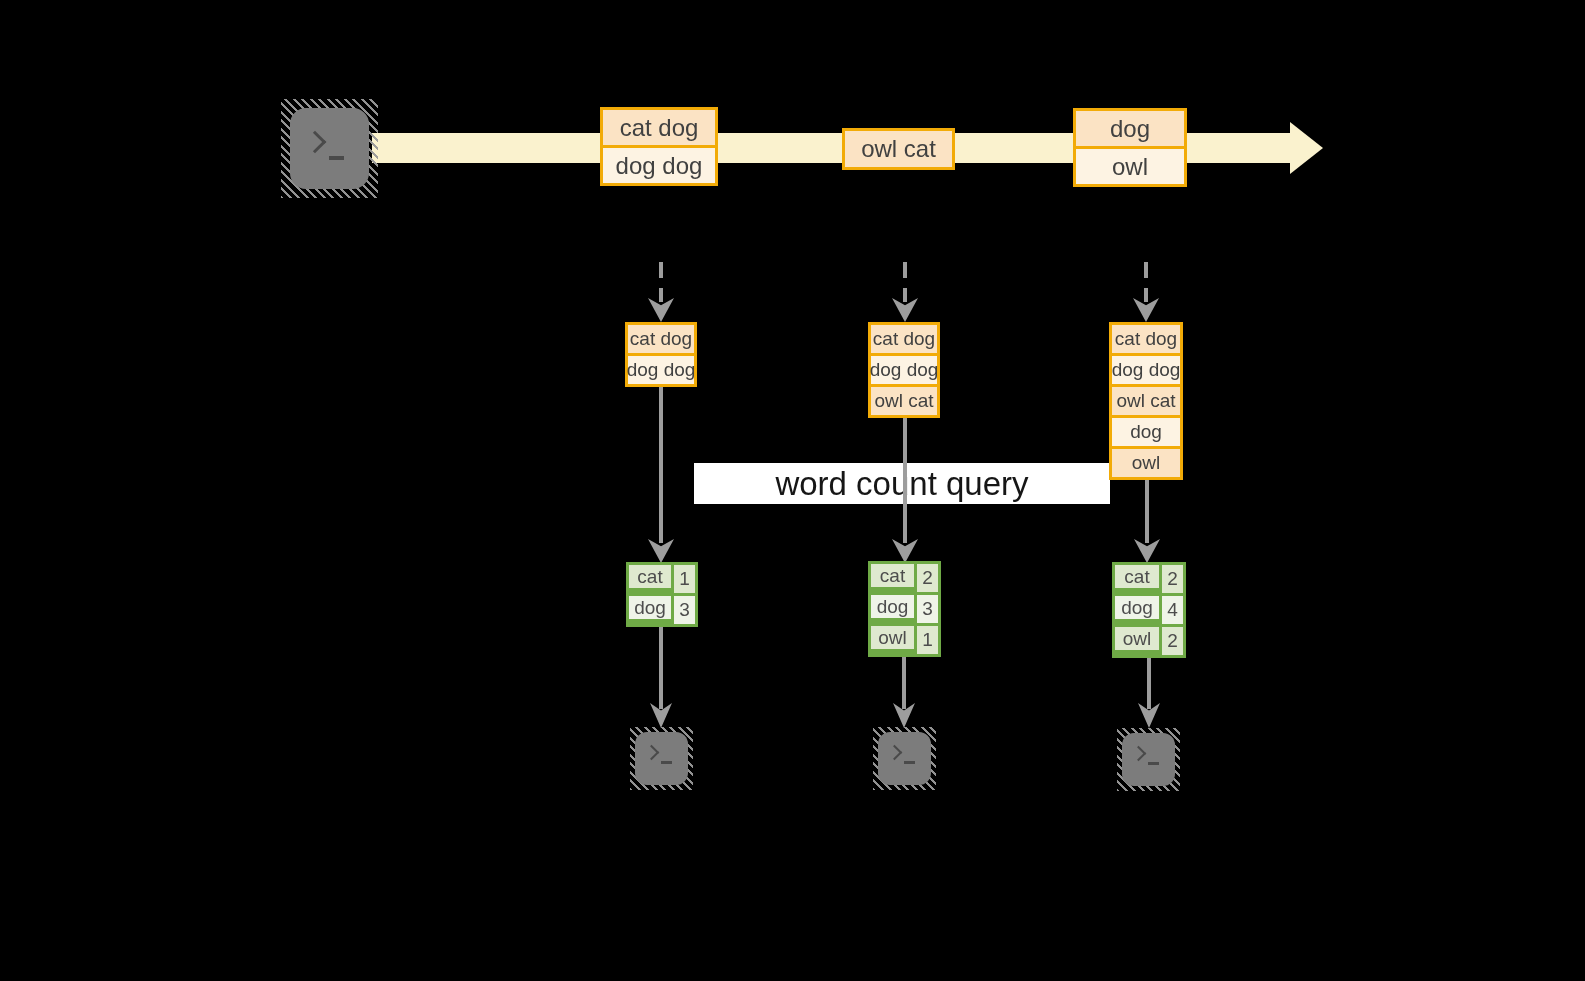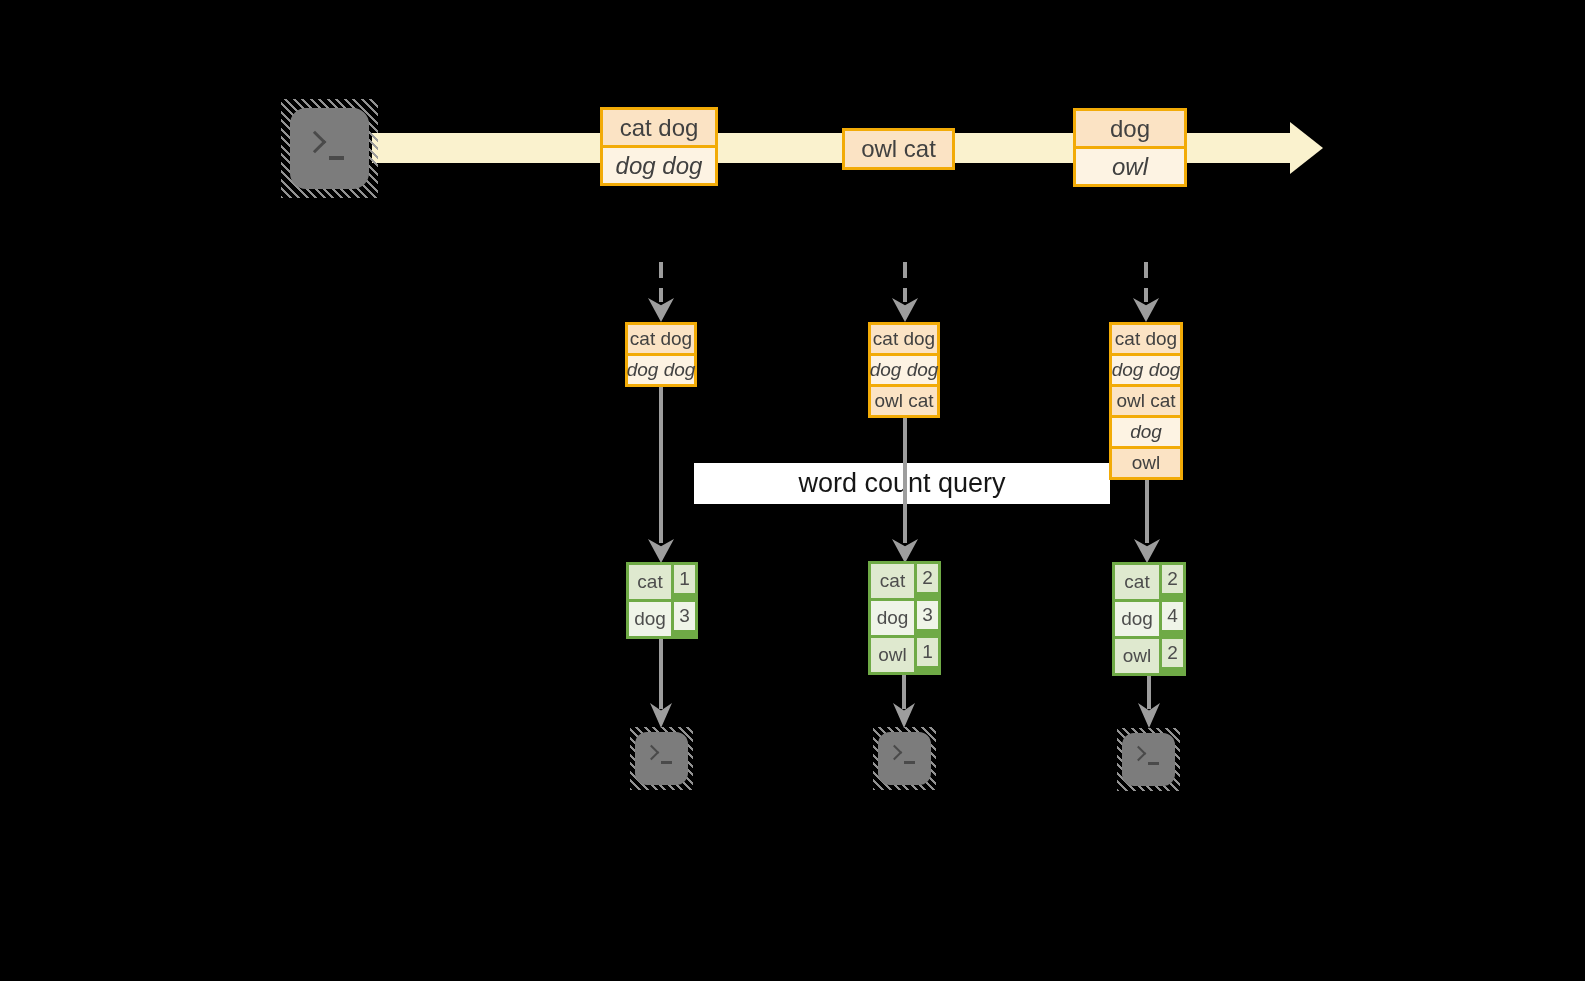--- a/index.html
+++ b/index.html
@@ -13,44 +13,44 @@
     background:var(--stream-band,#FAF2CE);}
   .stream-head{position:absolute;left:1290px;top:122px;width:0;height:0;
     border-top:26px solid transparent;border-bottom:26px solid transparent;
     border-left:33px solid var(--stream-band,#FAF2CE);}
   
   .obox{position:absolute;box-sizing:border-box;background:var(--orange-border,#F2AB07);
     padding:3px;display:flex;flex-direction:column;gap:3px;z-index:3;}
   .obox .cell{display:flex;align-items:center;justify-content:center;
     color:#414141;white-space:nowrap;}
   .fill-a{background:var(--cell-peach,#FBE3C4);}
-  .fill-b{background:var(--cell-cream,#FDF3E3);font-style:italic;}
+  .fill-b{background:var(--cell-cream,#FDF3E3);}
   .rec .cell{height:35px;font-size:24px;}
   .rec-single .cell{height:36px;font-size:24px;}
   .buf .cell{height:28px;font-size:19px;}
   
   .gtable{position:absolute;box-sizing:border-box;background:var(--green-border,#6FAA46);
     padding:3px;display:flex;flex-direction:column;gap:3px;z-index:3;}
   .grow{display:flex;gap:3px;}
-  .grow .wcell{flex:1;height:34px;display:flex;align-items:center;justify-content:center;
+  .grow .wcell{flex:1;height:23px;display:flex;align-items:center;justify-content:center;
     font-size:19px;color:#4d4d4d;}
   .grow .ccell{width:21px;height:28px;display:flex;align-items:center;justify-content:center;
     font-size:19px;color:#4d4d4d;}
   .gfill-a{background:var(--green-cell-dark,#DFE9CF);}
   .gfill-b{background:var(--green-cell-light,#EFF4E8);}
   
   .vline{position:absolute;width:4px;background:var(--arrow-gray,#9D9D9D);z-index:2;}
   .vline.dashed{background:repeating-linear-gradient(to bottom,
       var(--arrow-gray,#9D9D9D) 0 16px, transparent 16px 26px);}
   .ahead{position:absolute;width:26px;height:24px;background:var(--arrow-gray,#9D9D9D);
     clip-path:polygon(0 0,50% 30%,100% 0,50% 100%);z-index:2;}
   
   .banner{position:absolute;left:694px;top:463px;width:416px;height:41px;background:#fff;
     z-index:1;display:flex;align-items:center;justify-content:center;
-    font-size:27px;color:#161616;}
+    font-size:33px;color:#161616;}
   
   .hatch{background-image:repeating-linear-gradient(45deg,
       rgba(154,154,154,.95) 0 2px, rgba(0,0,0,0) 2px 6px);}
   .term{position:absolute;z-index:3;}
   .term .inner{position:absolute;background:var(--terminal-gray,#7C7C7C);}
   .term-big{left:281px;top:99px;width:97px;height:99px;}
   .term-big .inner{left:9px;top:9px;right:9px;bottom:9px;border-radius:16px;}
   .chev{position:absolute;border-style:solid;border-color:#4a4a4a;
     border-width:3px 3px 0 0;transform:rotate(45deg);}
   .uscr{position:absolute;background:#4a4a4a;}

